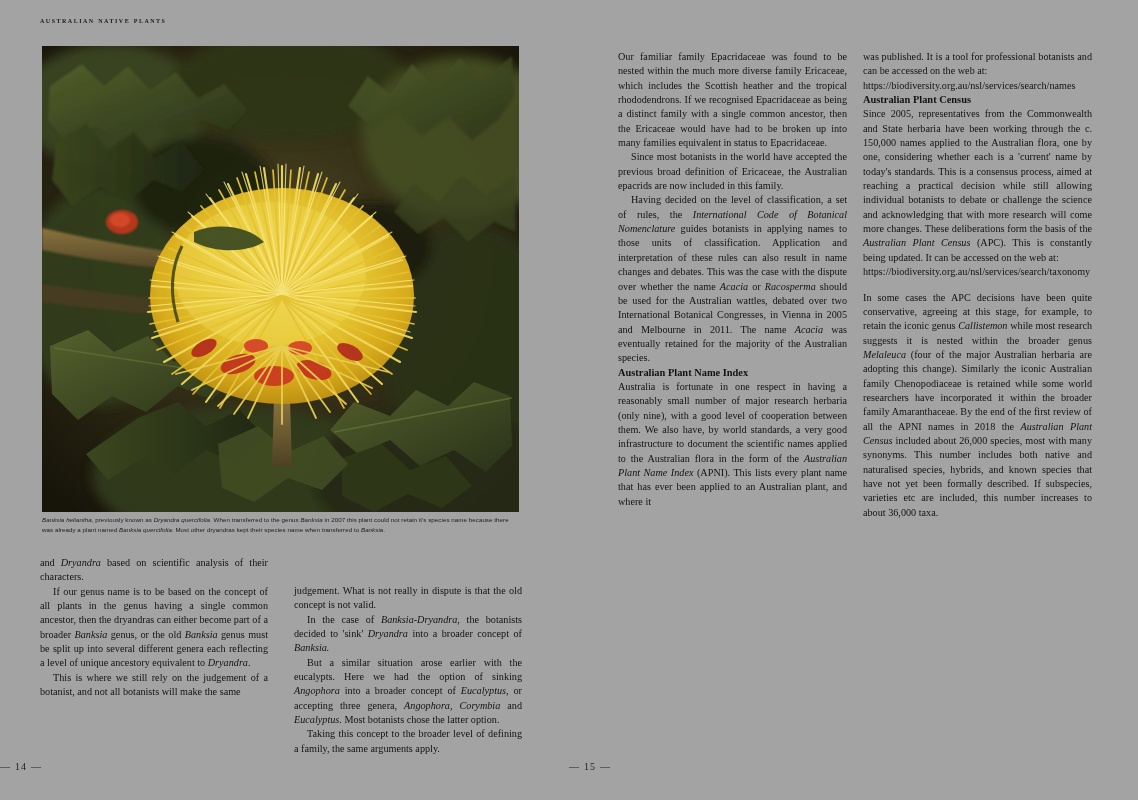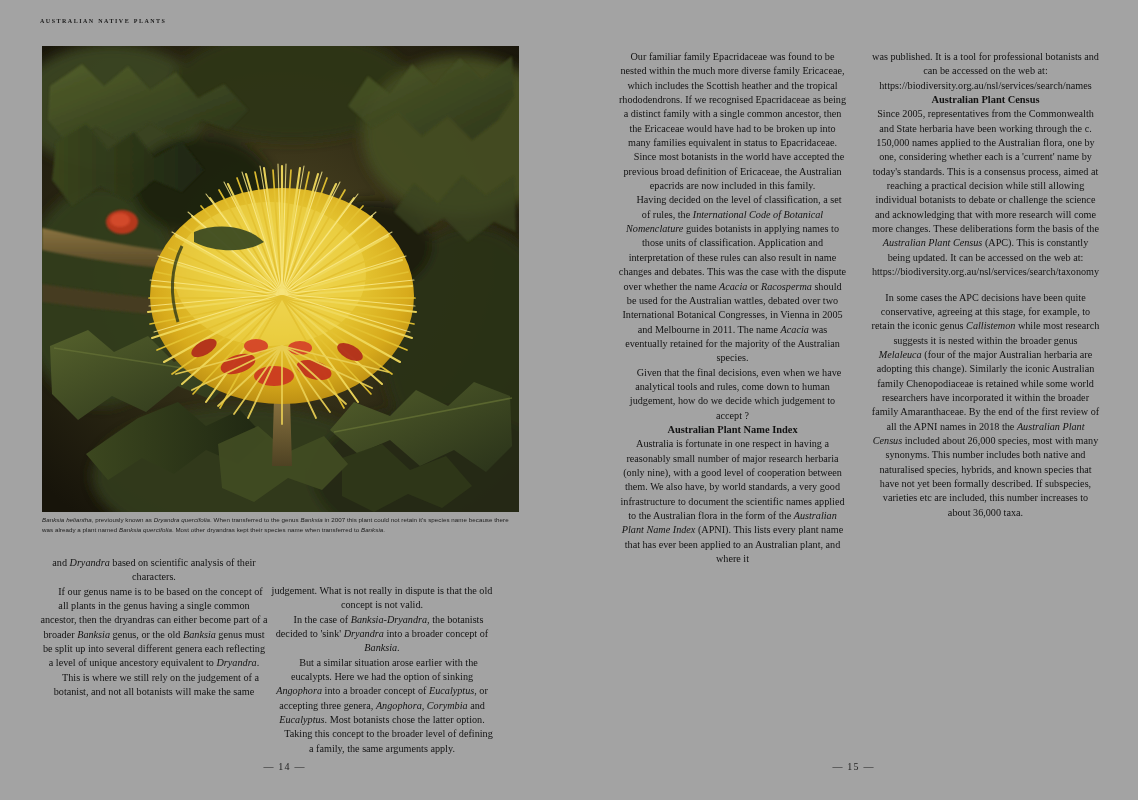--- a/index.html
+++ b/index.html
@@ -67,49 +67,49 @@
     width: 482px; height: 200px;
   }
   .col {
     float: left;
     font-size: 10.2px;
     line-height: 14.35px;
     text-align: justify;
     color: #121212;
     font-family: "Liberation Serif", serif;
   }
-  .col-l1 { width: 228px; }
+  .col-l1 { width: 228px; margin-right: 26px; }
   .col-l2 { width: 228px; margin-top: 28px; }
-  .col p { margin: 0; text-align: center; }
+  .col p { margin: 0; }
   .col p.indent { text-indent: 13px; }
   .col i { font-style: italic; }
 
   .folio {
     position: absolute;
     top: 761px;
     width: 100%;
-    text-align: center;
+    text-align: left;
     font-size: 10px;
     letter-spacing: 1.2px;
     color: #222;
     font-family: "Liberation Serif", serif;
   }
 
   
   .page-right {
     position: absolute;
     left: 569px; top: 0;
     width: 569px; height: 800px;
   }
   .cols-right {
     position: absolute;
     left: 49px; top: 50px;
     width: 482px; height: 700px;
   }
-  .col-r1 { width: 229px; margin-right: 24px; }
+  .col-r1 { width: 229px; margin-right: 16px; }
   .col-r2 { width: 229px; }
   .cols-right .col {
     font-size: 10.2px;
     line-height: 14.35px;
     text-align: justify;
   }
   .subhead {
     font-weight: 700;
     font-size: 10.4px;
     margin-top: 11px;
@@ -363,21 +363,20 @@
 
     <div class="folio">— 14 —</div>
   </div>
 
   <div class="page-right">
     <div class="cols-right clearfix">
       <div class="col col-r1">
         <p>Our familiar family Epacridaceae was found to be nested within the much more diverse family Ericaceae, which includes the Scottish heather and the tropical rhododendrons. If we recognised Epacridaceae as being a distinct family with a single common ancestor, then the Ericaceae would have had to be broken up into many families equivalent in status to Epacridaceae.</p>
         <p class="indent">Since most botanists in the world have accepted the previous broad definition of Ericaceae, the Australian epacrids are now included in this family.</p>
         <p class="indent">Having decided on the level of classification, a set of rules, the <i>International Code of Botanical Nomenclature</i> guides botanists in applying names to those units of classification. Application and interpretation of these rules can also result in name changes and debates. This was the case with the dispute over whether the name <i>Acacia</i> or <i>Racosperma</i> should be used for the Australian wattles, debated over two International Botanical Congresses, in Vienna in 2005 and Melbourne in 2011. The name <i>Acacia</i> was eventually retained for the majority of the Australian species.</p>
-        <p class="indent">Given that the final decisions, even when we have analytical tools and rules, come down to human judgement, how do we decide which judgement to accept ?</p>
         <p class="subhead">Australian Plant Name Index</p>
         <p>Australia is fortunate in one respect in having a reasonably small number of major research herbaria (only nine), with a good level of cooperation between them. We also have, by world standards, a very good infrastructure to document the scientific names applied to the Australian flora in the form of the <i>Australian Plant Name Index</i> (APNI). This lists every plant name that has ever been applied to an Australian plant, and where it</p>
       </div>
 
       <div class="col col-r2">
         <p>was published. It is a tool for professional botanists and can be accessed on the web at:</p>
         <p class="nojust">https://biodiversity.org.au/nsl/services/search/names</p>
         <p class="subhead">Australian Plant Census</p>
         <p>Since 2005, representatives from the Commonwealth and State herbaria have been working through the c. 150,000 names applied to the Australian flora, one by one, considering whether each is a 'current' name by today's standards. This is a consensus process, aimed at reaching a practical decision while still allowing individual botanists to debate or challenge the science and acknowledging that with more research will come more changes. These deliberations form the basis of the <i>Australian Plant Census</i> (APC). This is constantly being updated. It can be accessed on the web at:</p>
         <p class="nojust">https://biodiversity.org.au/nsl/services/search/taxonomy</p>

